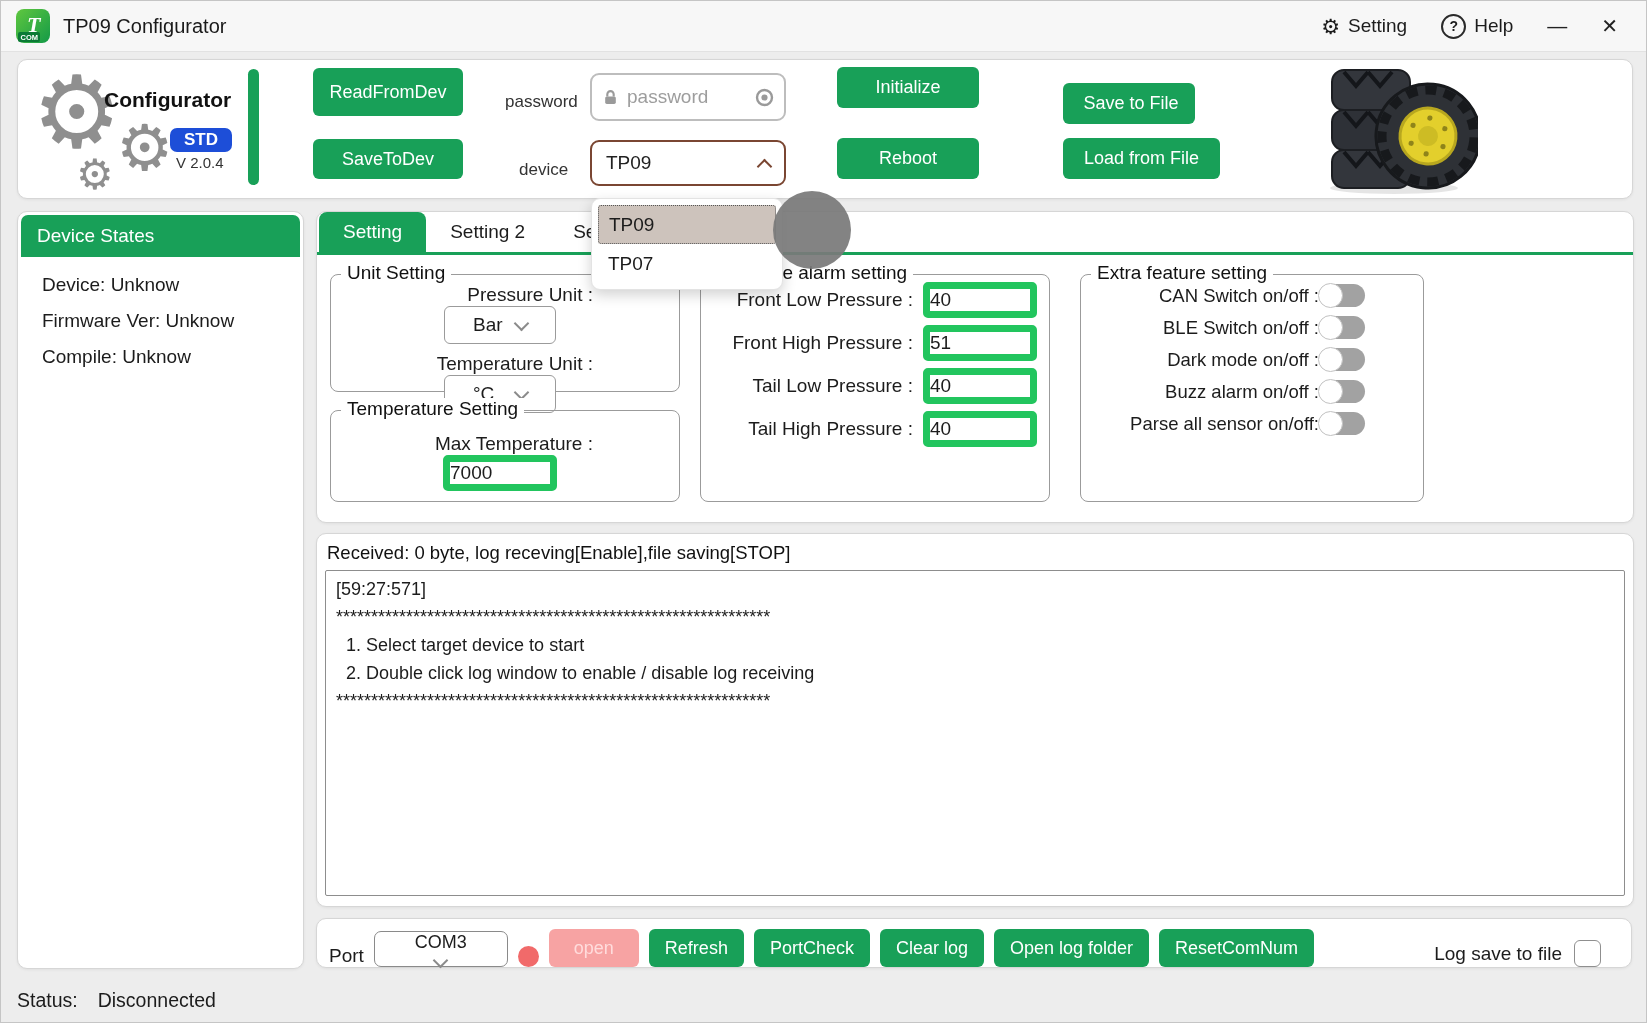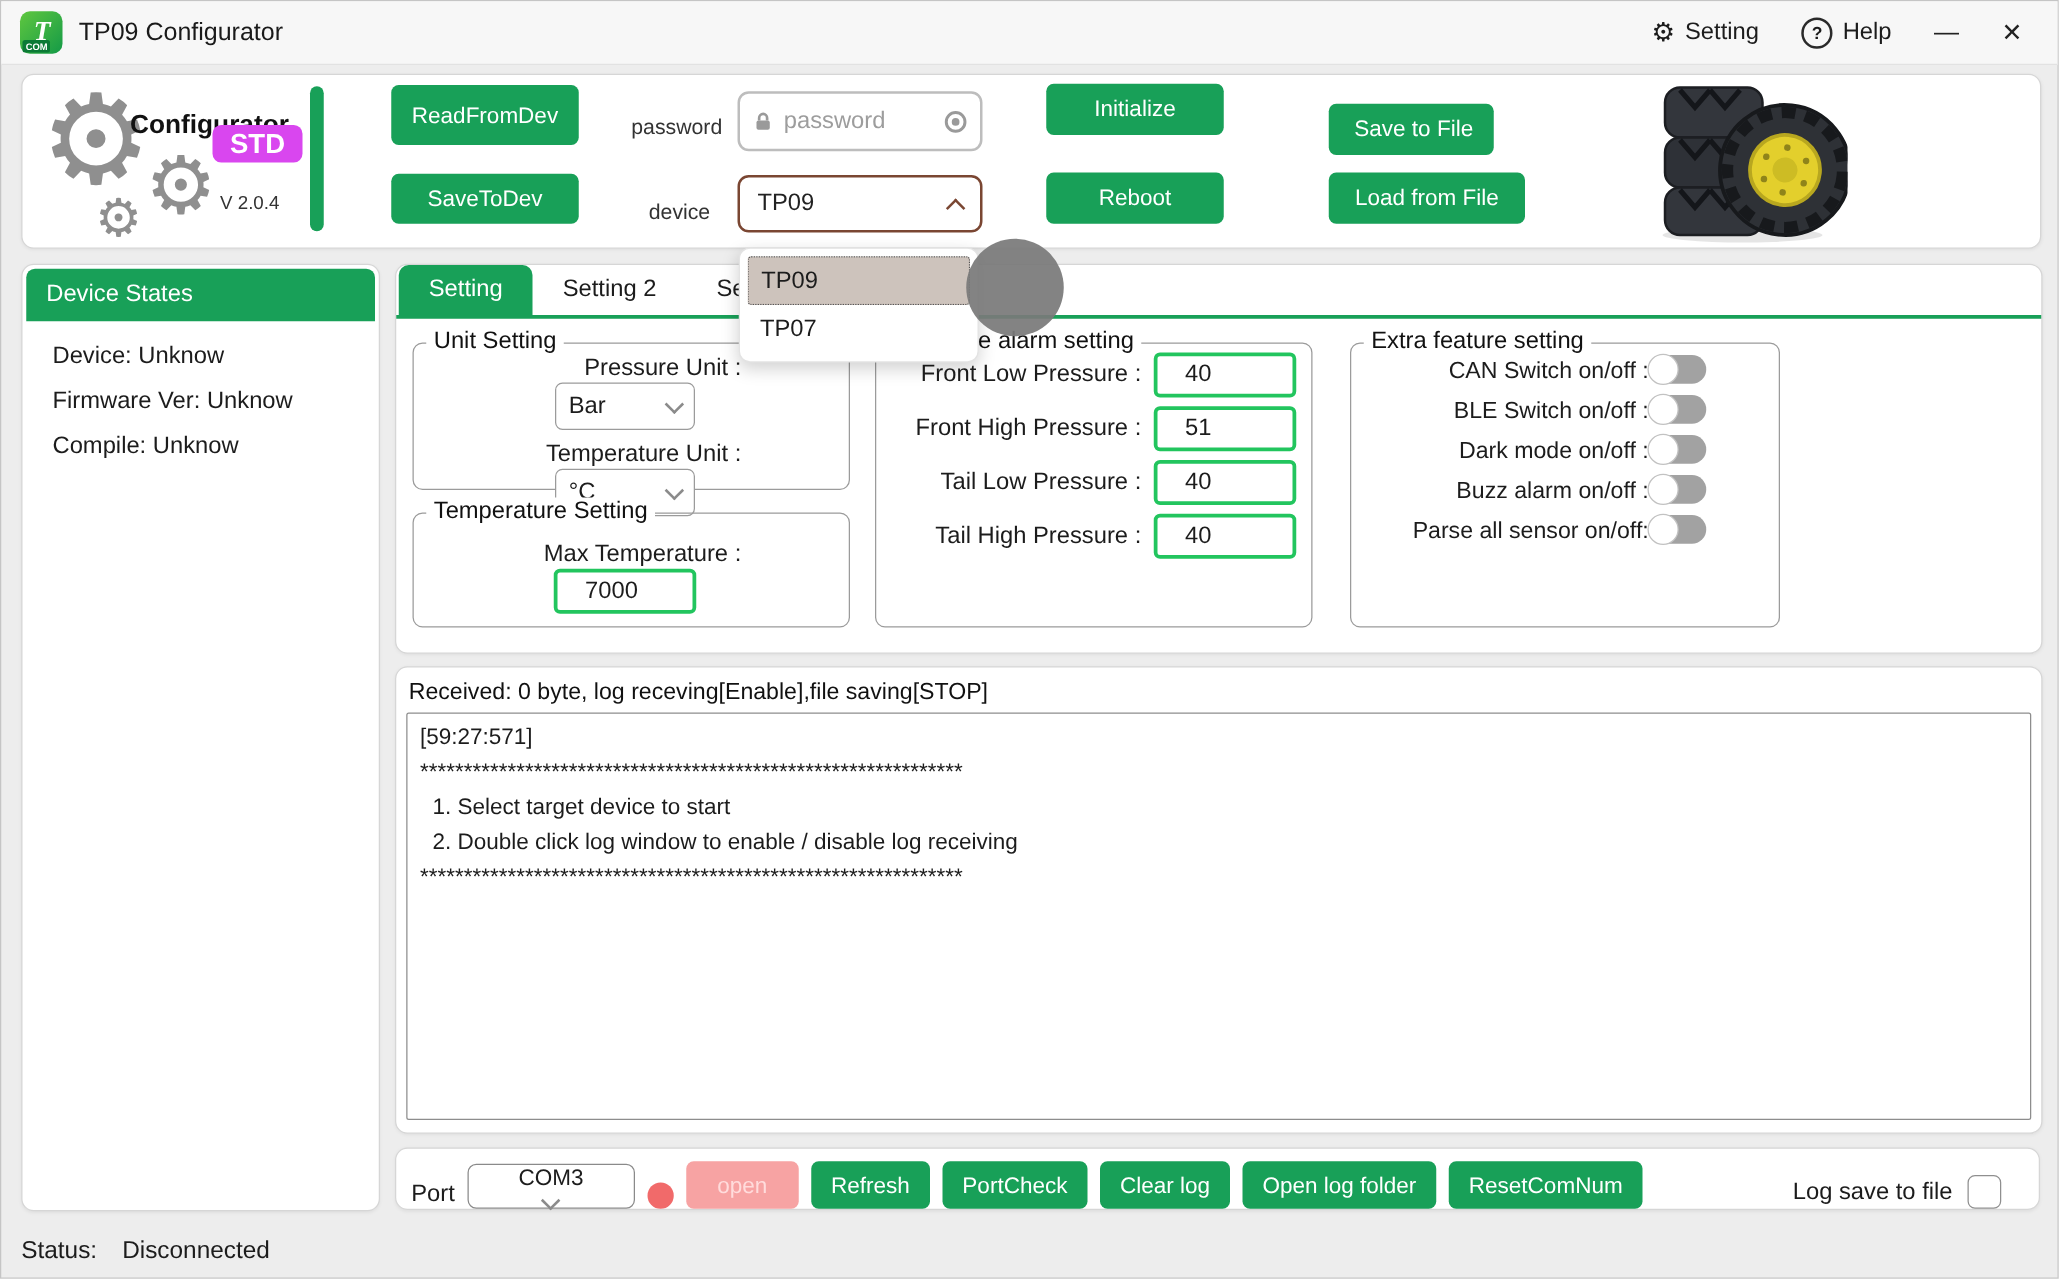--- a/index.html
+++ b/index.html
@@ -33,22 +33,22 @@
   .port-card{left:315px;top:917px;width:1316px;height:50px;display:flex;align-items:flex-end;
     padding:0 12px;box-sizing:border-box;gap:10px;}
 
   
   .gears{position:absolute;left:6px;top:0px;width:150px;height:138px;color:#8f8f8f;}
   .gears span{position:absolute;line-height:1;}
   .gear-big{font-size:100px;left:8px;top:2px;}
   .gear-med{font-size:64px;left:92px;top:56px;}
   .gear-sm{font-size:42px;left:52px;top:94px;}
   .brand-name{position:absolute;left:86px;top:28px;font-size:21px;font-weight:bold;color:#111;}
-  .std-badge{position:absolute;left:152px;top:40px;background:#d946ef;color:#fff;font-weight:bold;
-    font-size:22px;padding:2px 14px;border-radius:7px;}
+  .std-badge{position:absolute;left:152px;top:68px;background:#1d4ed8;color:#fff;font-weight:bold;
+    font-size:17px;padding:2px 14px;border-radius:7px;}
   .version{position:absolute;left:158px;top:94px;font-size:15px;color:#333;}
   .vline{position:absolute;left:230px;top:9px;width:11px;height:116px;border-radius:6px;background:#18a058;}
 
   .gbtn{background:#18a058;color:#fff;border:none;border-radius:6px;font-size:18px;
     font-family:inherit;display:flex;align-items:center;justify-content:center;position:absolute;}
   .btn-read{left:295px;top:8px;width:150px;height:48px;}
   .btn-savedev{left:295px;top:79px;width:150px;height:40px;}
   .btn-init{left:819px;top:7px;width:142px;height:41px;}
   .btn-reboot{left:819px;top:78px;width:142px;height:41px;}
   .btn-savefile{left:1045px;top:23px;width:132px;height:41px;padding-left:10px;}
@@ -83,24 +83,24 @@
   .grp{position:absolute;border:1px solid #9b9b9b;border-radius:8px;box-sizing:border-box;}
   .grp-title{position:absolute;top:-13px;left:10px;background:#fff;padding:0 6px;font-size:19px;color:#111;}
   .grp-unit{left:13px;top:62px;width:350px;height:118px;}
   .grp-temp{left:13px;top:198px;width:350px;height:92px;}
   .grp-pressure{left:383px;top:62px;width:350px;height:228px;}
   .grp-extra{left:763px;top:62px;width:344px;height:228px;}
 
   .frow{display:flex;align-items:center;margin:9px 10px 0 0;flex-direction:column;}
   .frow .flabel{width:200px;text-align:right;font-size:19px;margin-right:14px;white-space:nowrap;}
   .sel{border:1px solid #9b9b9b;border-radius:6px;height:38px;display:flex;align-items:center;
-    padding:0 10px;box-sizing:border-box;background:#fff;}
+    padding:0 28px;box-sizing:border-box;background:#fff;}
   .sel .val{font-size:19px;flex:1;}
-  .numbox{border:3px solid #22c55e;border-radius:5px;height:36px;width:114px;display:flex;
-    align-items:center;padding-left:22px;box-sizing:border-box;font-size:19px;background:#fff;}
+  .numbox{border:7px solid #22c55e;border-radius:5px;height:36px;width:114px;display:flex;
+    align-items:center;padding-left:0;box-sizing:border-box;font-size:19px;background:#fff;}
   .prow{display:flex;align-items:center;margin:7px 8px 0 0;}
   .prow .flabel{width:212px;text-align:right;font-size:19px;margin-right:10px;white-space:nowrap;}
   .erow{display:flex;align-items:center;margin:9px 6px 0 0;}
   .erow .flabel{width:238px;text-align:right;font-size:18.5px;white-space:nowrap;}
   .toggle{width:46px;height:23px;background:#a2a2a2;border-radius:12px;position:relative;}
   .toggle .knob{position:absolute;left:-1px;top:-1px;width:25px;height:25px;border-radius:50%;
     background:#fff;border:1px solid #c2c2c2;box-sizing:border-box;}
 
   
   .log-header{position:absolute;left:10px;top:8px;font-size:18.5px;color:#111;}

